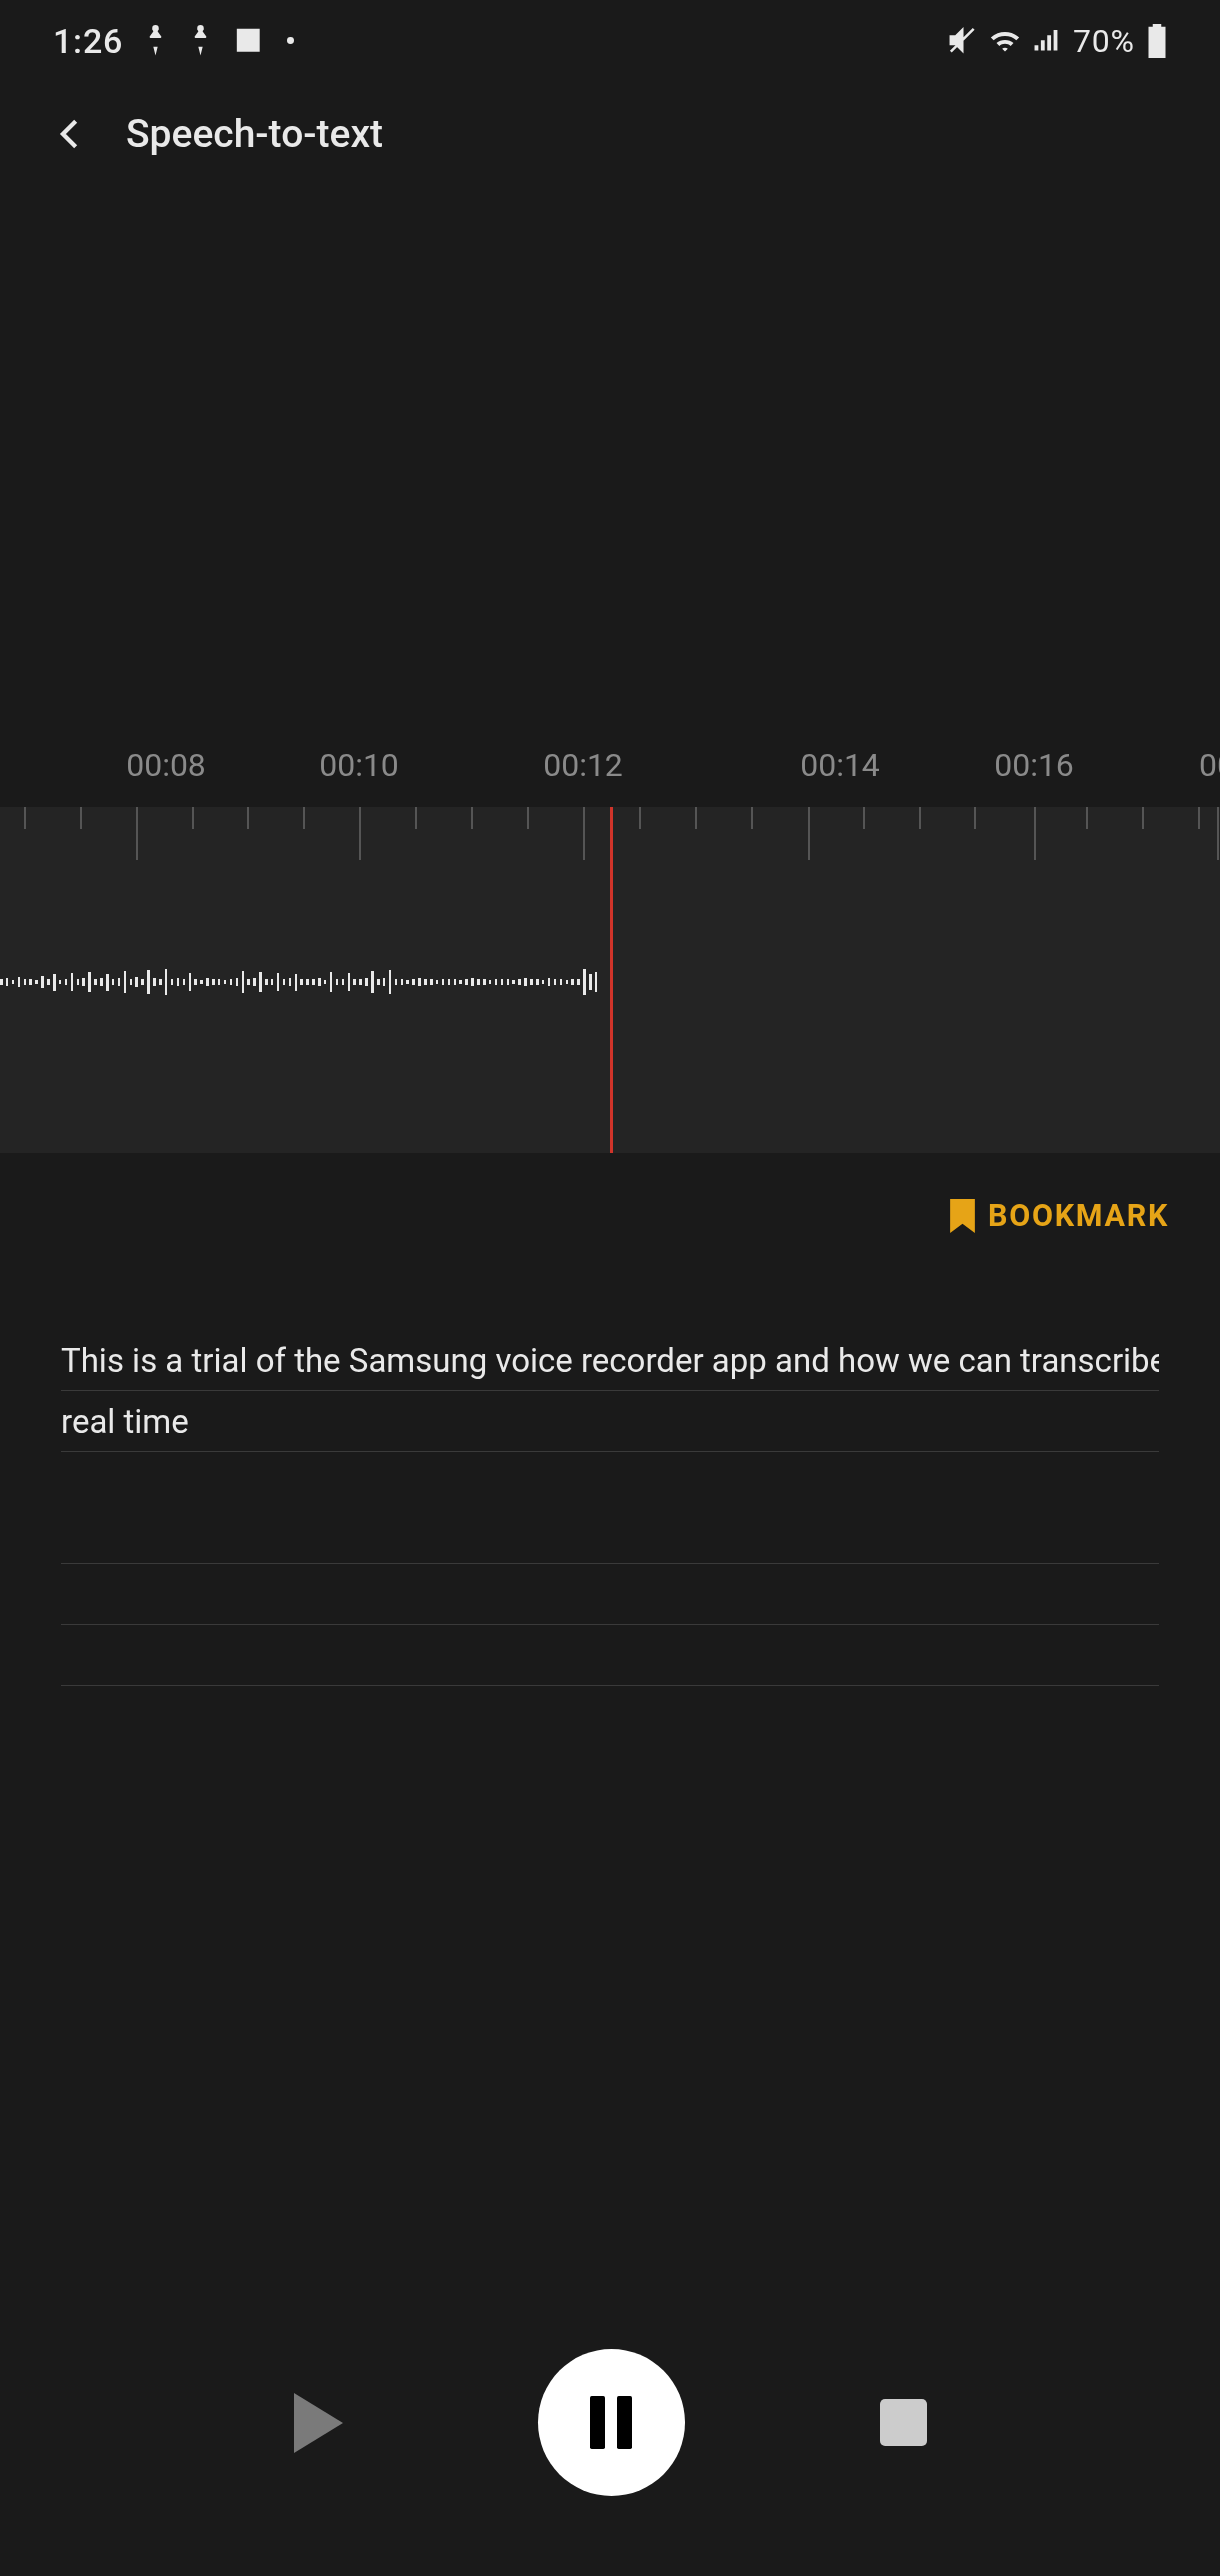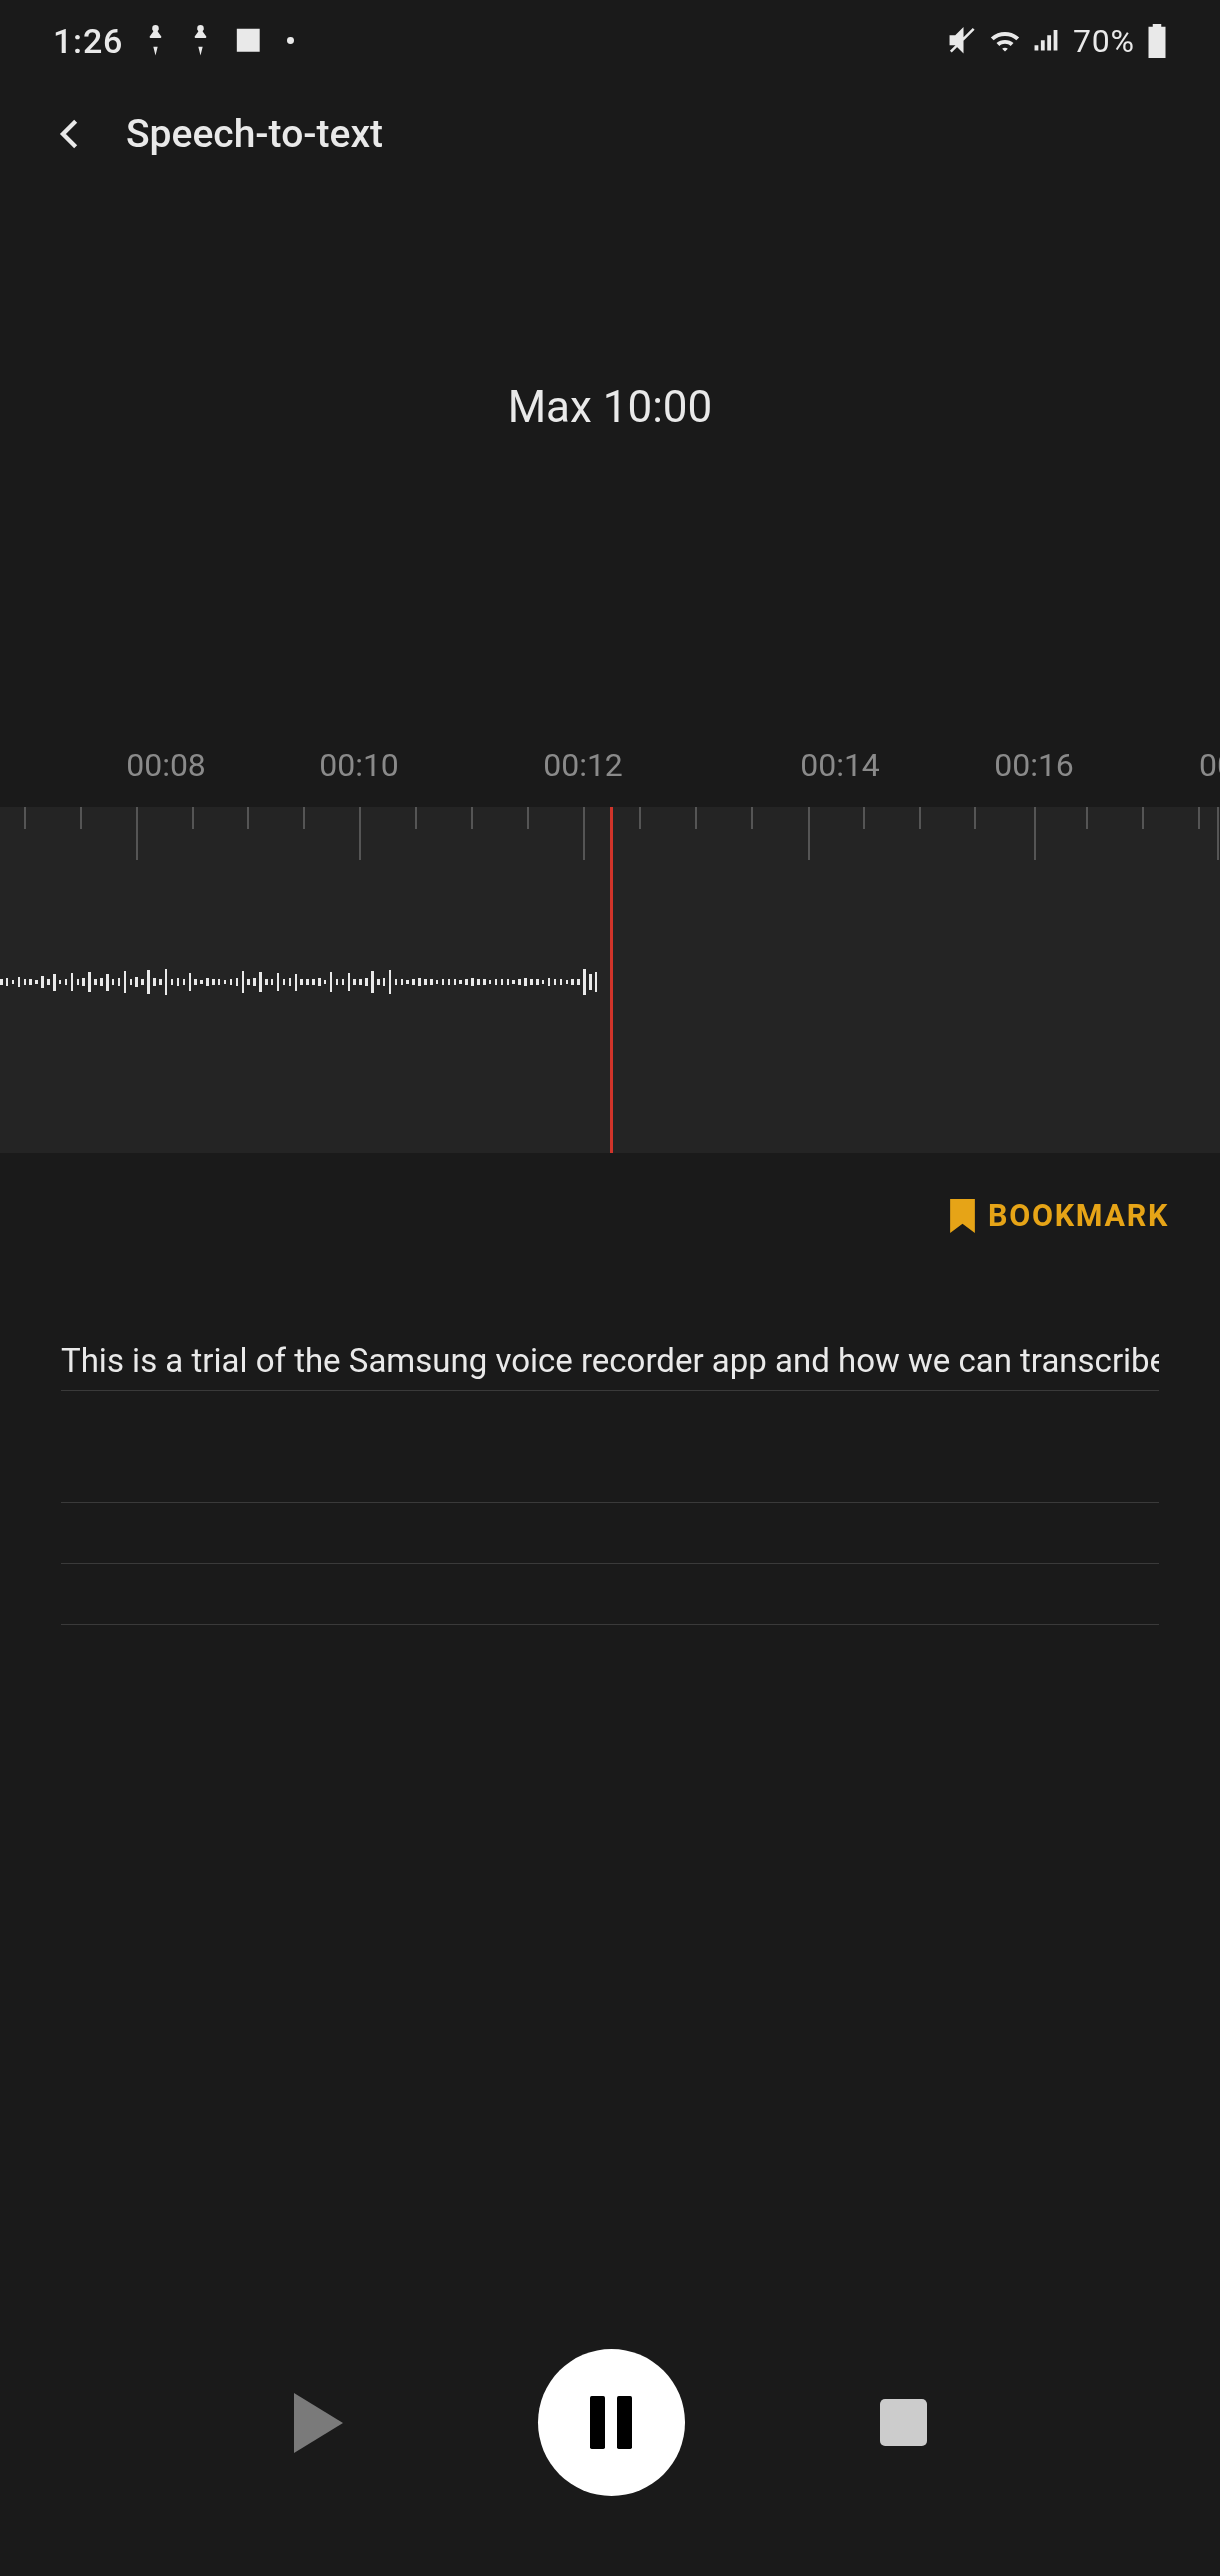--- a/index.html
+++ b/index.html
@@ -231,21 +231,20 @@
 </div>
 
 <div class="app-header">
   <svg class="back-chevron" viewBox="0 0 24 24" fill="none" stroke-width="3">
       <polyline points="16,3 7,12 16,21"></polyline>
     </svg>
   <div class="screen-title">Speech-to-text</div>
 </div>
 
 <div class="timer-block">
-  <div class="timer-max">Max 10:00</div>
 </div>
 
 <div class="ruler-labels" id="rulerLabels">
     <div class="ruler-label" style="left: 136px; margin-left: 30px;">00:08</div>
     <div class="ruler-label" style="left: 359px;">00:10</div>
     <div class="ruler-label" style="left: 583px;">00:12</div>
     <div class="ruler-label" style="left: 808px; margin-left: 32px;">00:14</div>
     <div class="ruler-label" style="left: 1034px;">00:16</div>
     <div class="ruler-label" style="left: 1217px;">00</div>
   </div>
@@ -383,20 +382,21 @@
 
 <div class="bookmark-row">
   <svg class="bookmark-svg" width="27" height="34" viewBox="0 0 16 22">
       <path d="M0 0h16v22l-8-6-8 6z"></path>
     </svg>
   <span class="bookmark-text">BOOKMARK</span>
 </div>
 
 <div class="transcript" id="transcript">
     <div class="tline">This is a trial of the Samsung voice recorder app and how we can transcribe your techs in</div>
+    <div class="tline">real time</div>
     <div class="tline empty gap">&nbsp;</div>
     <div class="tline empty">&nbsp;</div>
     <div class="tline empty">&nbsp;</div>
   </div>
 
 <div class="controls">
   <div class="play-triangle"></div>
   <div class="pause-btn">
     <div class="pause-bars">
         <div></div>

